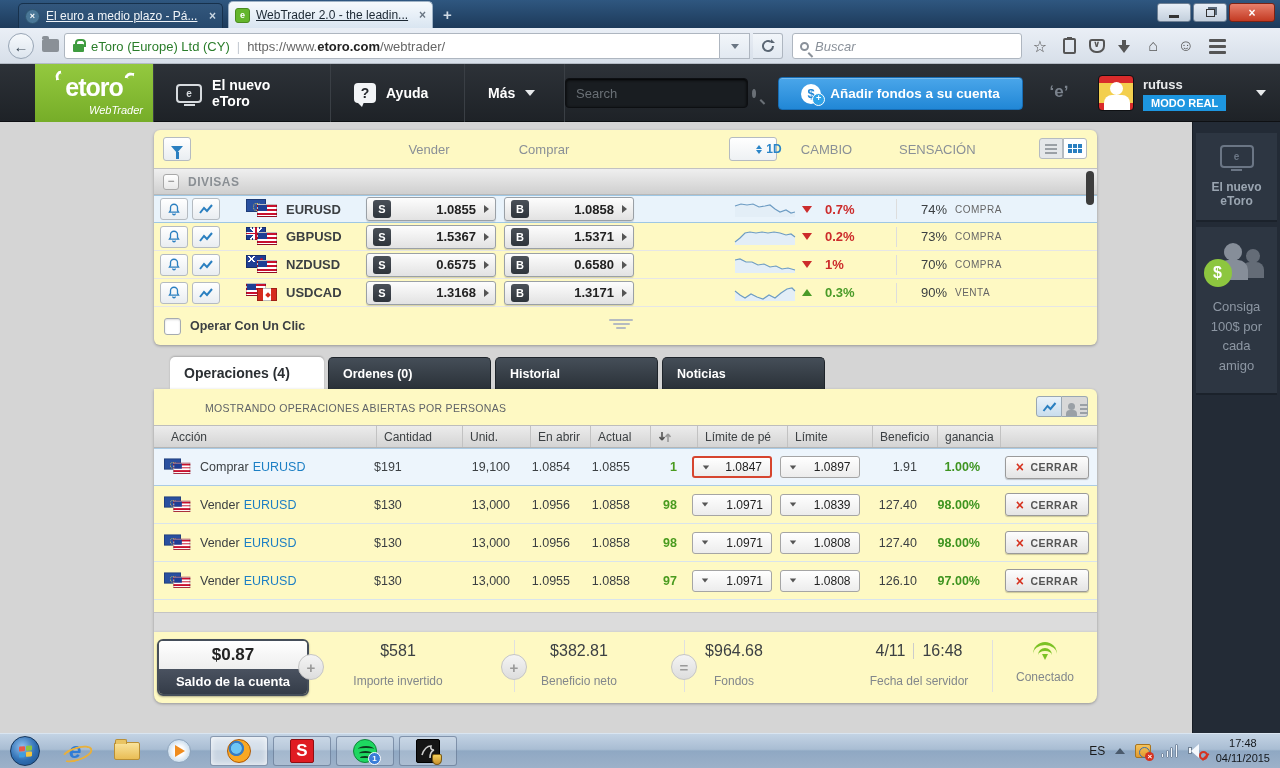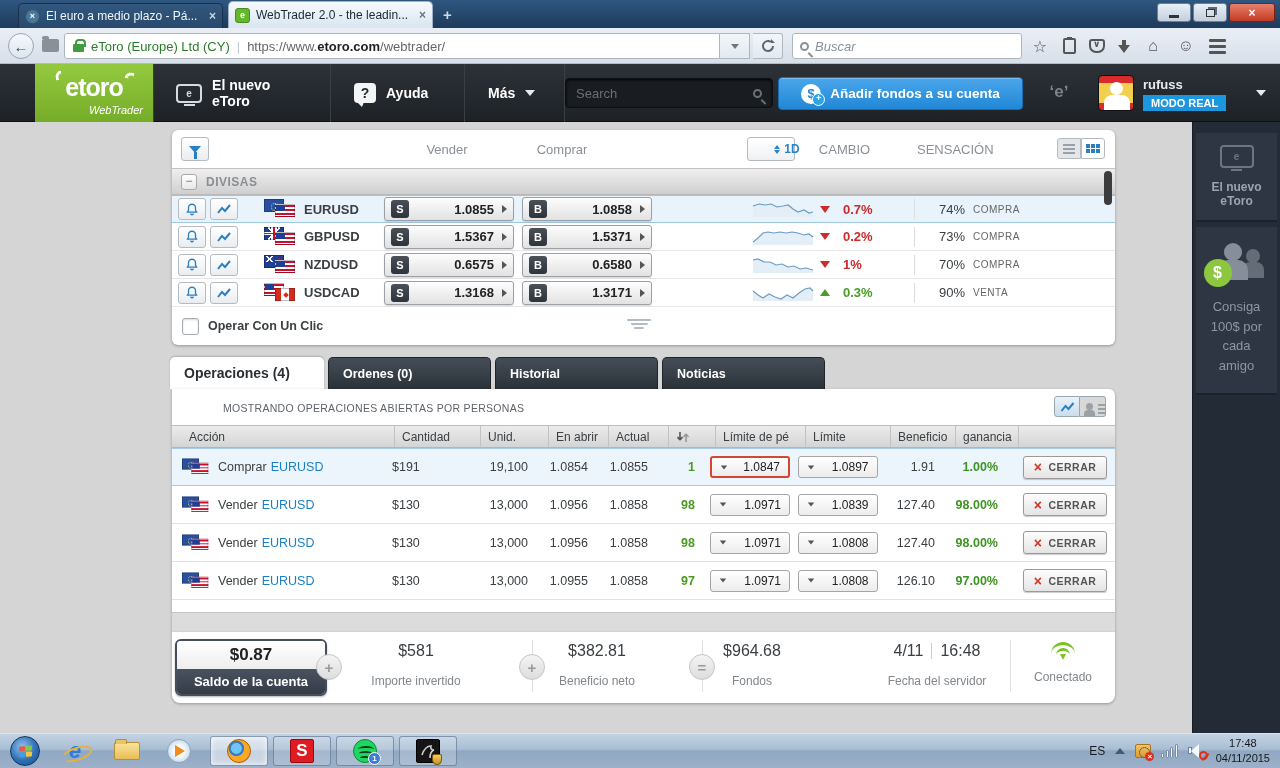--- a/index.html
+++ b/index.html
@@ -6,21 +6,21 @@
   body { font-family:"Liberation Sans","DejaVu Sans",sans-serif; }
   .screen { position:relative; width:1280px; height:768px; overflow:hidden; background:#d5d5d5; }
 
   
   .titlebar { position:absolute; top:0; left:0; width:1280px; height:28px;
     background:linear-gradient(180deg,#2f5780,#1d3a5a); }
   .btab { position:absolute; top:3px; height:25px; width:205px; border-radius:5px 5px 0 0;
     display:flex; align-items:center; padding:0 6px; gap:6px; font-size:12px; cursor:default; }
   .btab.inactive { left:18px; background:linear-gradient(180deg,#33577d,#27496d); color:#f0f4f8; border:1px solid #17314c; border-bottom:none;}
   .btab.active { left:228px; top:1px; height:27px; background:linear-gradient(180deg,#f6fafd,#d9e5f1); color:#1c2833; border:1px solid #9fb3c6; border-bottom:none;}
-  .btab .title { flex:1; overflow:hidden; white-space:nowrap; }
+  .btab .title { flex:1; overflow:hidden; white-space:nowrap;text-decoration:underline; }
   .tclose { font-size:12px; font-weight:bold; }
   .btab.inactive .tclose{ color:#c9d6e2; } .btab.active .tclose{ color:#6a7683; }
   .fav1 { width:15px; height:15px; border-radius:50%; background:#4a7797; border:1px solid #2e5570;
     color:#fff; font-size:9px; font-weight:bold; display:flex; align-items:center; justify-content:center; }
   .fav2 { width:15px; height:15px; border-radius:3px; background:#64b62c; border:1px solid #4a8c1f;
     color:#fff; font-size:9px; font-weight:bold; display:flex; align-items:center; justify-content:center; }
   .newtab { position:absolute; left:443px; top:6px; color:#cfdae5; font-size:15px; font-weight:bold; }
   .winbtns { position:absolute; right:5px; top:3px; display:flex; gap:2px; }
   .wbtn { width:34px; height:19px; border-radius:3px; border:1px solid #6e8094;
     background:linear-gradient(180deg,#e8eff7,#c3cfdc); display:flex; align-items:center; justify-content:center;
@@ -77,21 +77,21 @@
   .hnav { position:absolute; top:0; height:58px; display:flex; align-items:center; gap:10px; padding:0 22px;
     border-right:1px solid #3a3f45; color:#fff; font-size:14px; font-weight:bold; }
   .hnav.first { left:153px; border-left:1px solid #3a3f45; }
   .monico { width:27px; height:19px; border:2px solid #d7dbdf; border-radius:4px; position:relative;
     color:#d7dbdf; font-size:10px; display:flex; align-items:center; justify-content:center; }
   .monico:after { content:""; position:absolute; bottom:-5px; left:6px; width:11px; height:2px; background:#d7dbdf; }
   .helpico { width:22px; height:20px; background:#f2f4f6; border-radius:4px; color:#23272d; font-size:14px; font-weight:bold;
     display:flex; align-items:center; justify-content:center; position:relative; }
   .helpico:after { content:""; position:absolute; bottom:-4px; left:3px; border-left:5px solid transparent; border-right:2px solid transparent; border-top:5px solid #f2f4f6; }
   .caret-w { width:0; height:0; border-left:5px solid transparent; border-right:5px solid transparent; border-top:6px solid #e8eaec; }
-  .hsearch { position:absolute; left:565px; top:14px; width:208px; height:30px; background:#191d21;
+  .hsearch { position:absolute; left:565px; top:14px; width:183px; height:30px; background:#191d21;
     border:1px solid #0d0f12; border-radius:4px; display:flex; align-items:center; padding:0 10px; box-shadow:inset 0 1px 3px #000; }
   .hsearch input { flex:1; background:transparent; border:none; outline:none; color:#aab1b8; font-size:13px; font-family:inherit;}
   .hsearch input::placeholder { color:#6a7076; }
   .hsearch .mag { border-color:#6a7076; } .hsearch .mag:after { background:#6a7076; }
   .addfunds { position:absolute; left:778px; top:13px; width:245px; height:33px; border-radius:4px;
     background:linear-gradient(180deg,#4aa6ea,#2187d6); border:1px solid #176cb3; display:flex; align-items:center;
     justify-content:center; gap:9px; color:#fff; font-size:13.5px; font-weight:bold; box-shadow:0 1px 0 rgba(255,255,255,.25) inset; }
   .fundico { width:20px; height:20px; border-radius:50%; background:#fff; color:#2187d6; font-size:13px; font-weight:bold;
     display:flex; align-items:center; justify-content:center; position:relative; }
   .fundico:after { content:"+"; position:absolute; right:-4px; bottom:-2px; width:11px; height:11px; border-radius:50%;
@@ -101,21 +101,21 @@
     background:linear-gradient(180deg,#d92b2b 0%,#d92b2b 22%,#f3cf4e 22%,#f3cf4e 78%,#d92b2b 78%); overflow:hidden; }
   .avatar:before { content:""; position:absolute; left:11px; top:6px; width:13px; height:13px; border-radius:50%; background:#fff; }
   .avatar:after { content:""; position:absolute; left:5px; top:19px; width:26px; height:18px; border-radius:8px 8px 0 0; background:#fff; }
   .uname { position:absolute; left:1143px; top:13px; color:#e8eaec; font-size:13px; font-weight:bold; }
   .mode { position:absolute; left:1143px; top:31px; background:#1d96e0; color:#fff; font-size:11px; font-weight:bold;
     padding:2px 8px; }
   .ucaret { position:absolute; left:1256px; top:26px; }
 
   
   .content { position:absolute; top:122px; left:0; width:1280px; height:611px; background:#d5d5d5; }
-  .panel { position:absolute; left:172px; width:943px; background:#ffffff; box-shadow:0 1px 3px rgba(0,0,0,.3); }
+  .panel { position:absolute; left:154px; width:943px; background:#fef9c3; box-shadow:0 1px 3px rgba(0,0,0,.3); }
 
   
   .market { top:8px; height:215px; border-radius:6px; }
   .mtoolbar { position:relative; height:38px; }
   .filterbtn { position:absolute; left:9px; top:7px; width:28px; height:24px; border:1px solid #b5bbc1; border-radius:3px;
     background:linear-gradient(180deg,#fff,#e9edf1); display:flex; align-items:center; justify-content:center; }
   .funnel { width:0; height:0; border-left:6px solid transparent; border-right:6px solid transparent; border-top:7px solid #2a7fc0; position:relative;}
   .funnel:after { content:""; position:absolute; left:-1.5px; top:-1px; width:3px; height:7px; background:#2a7fc0; }
   .mhead { position:absolute; top:12px; font-size:13px; color:#8a9097; }
   .mh-sell { left:245px; width:60px; text-align:center; } .mh-buy { left:360px; width:60px; text-align:center; }

